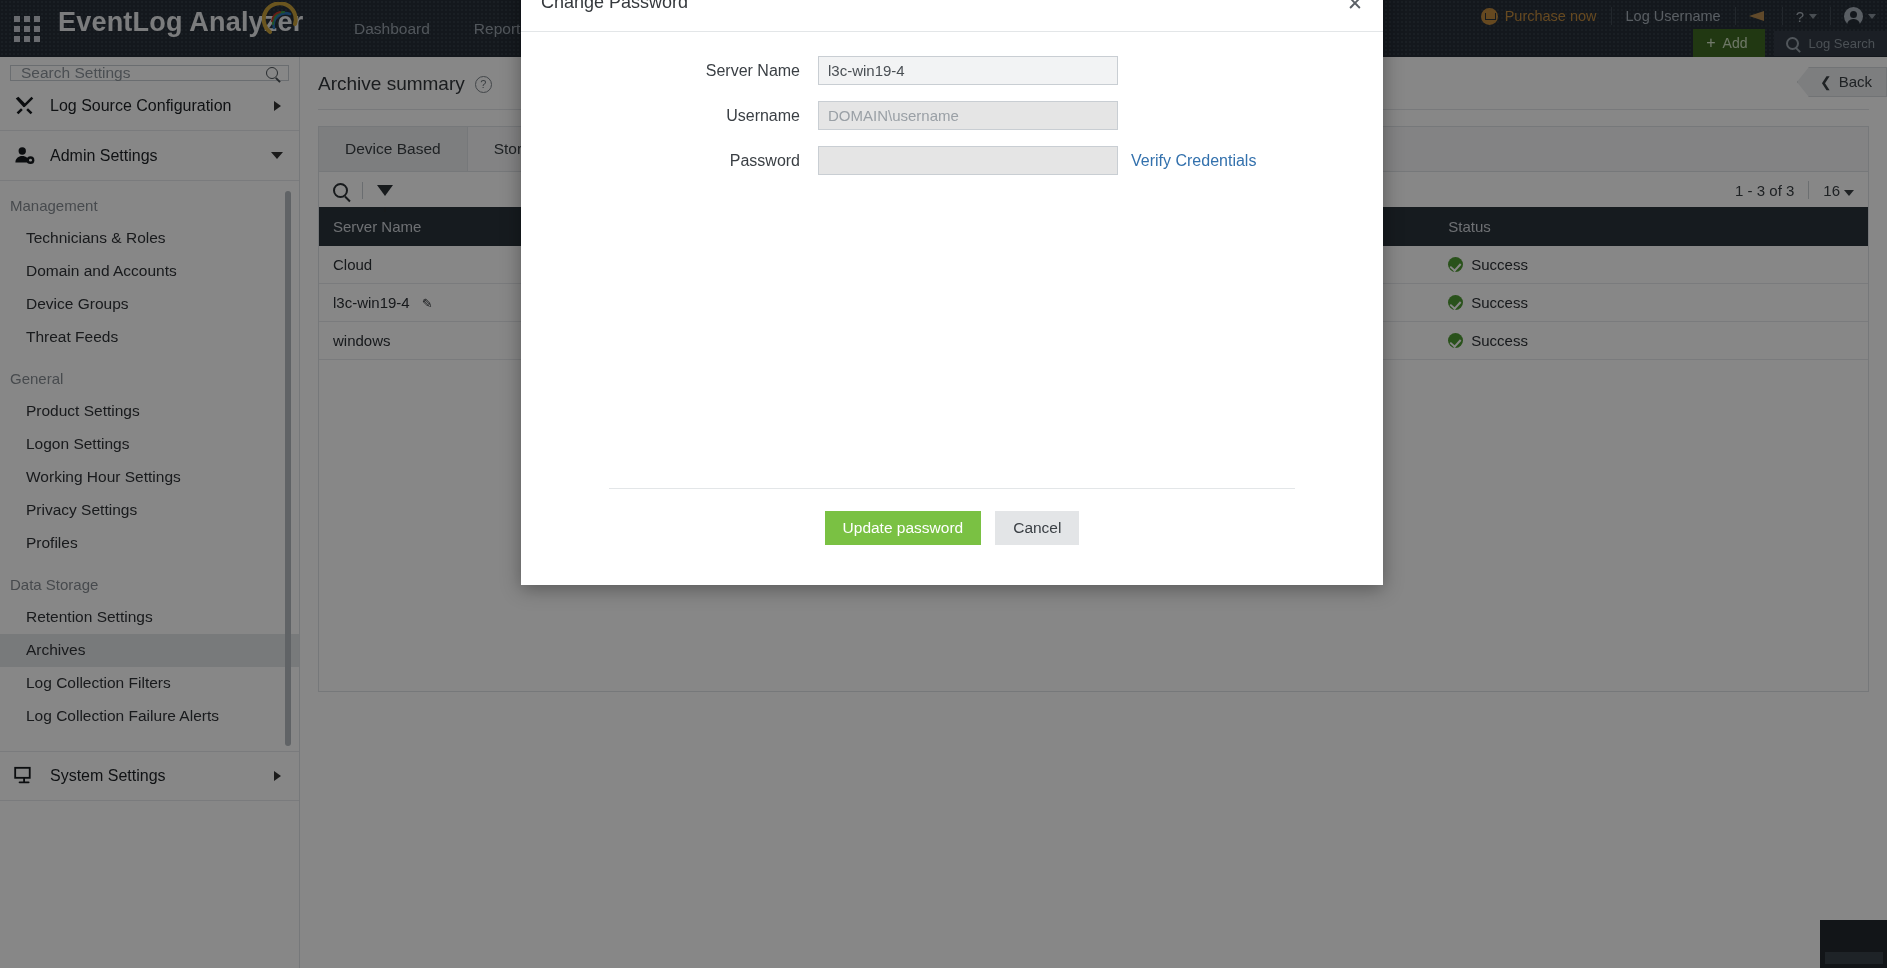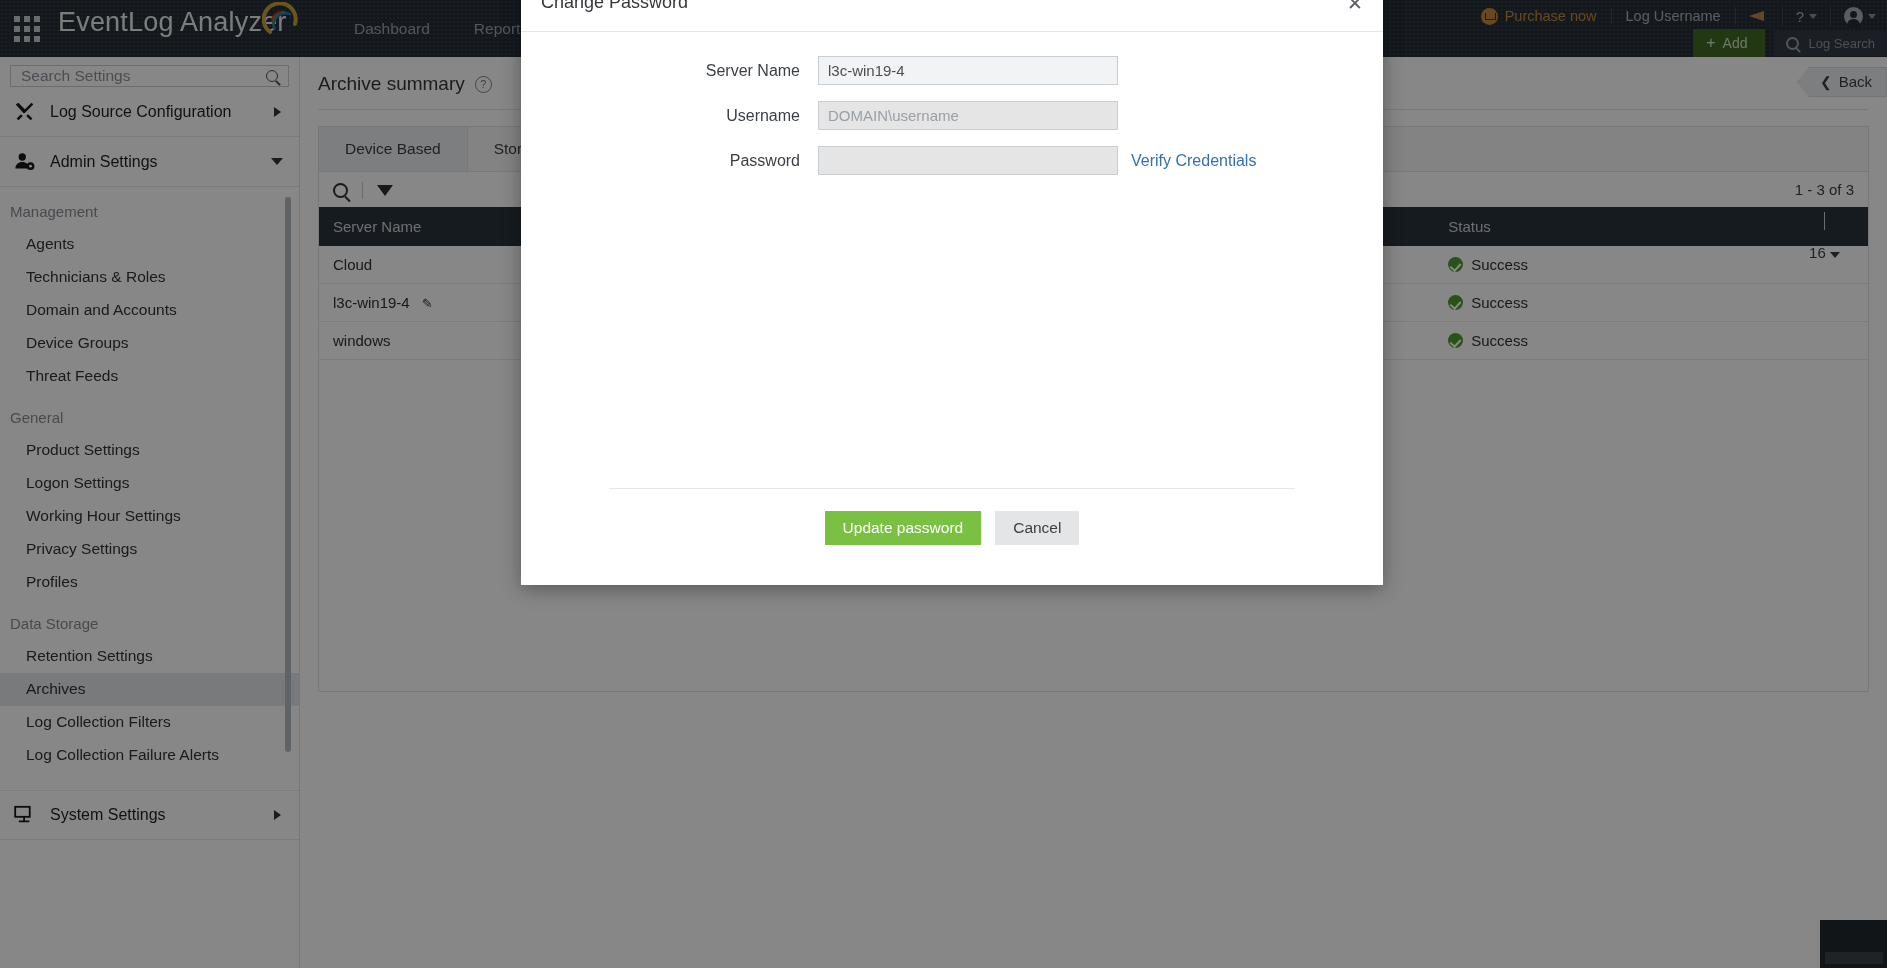--- a/index.html
+++ b/index.html
@@ -27,20 +27,21 @@
   .waffle {
     position: absolute; left: 10px; top: 12px; width: 34px; height: 34px;
     display: grid; grid-template-columns: repeat(3, 6px); grid-template-rows: repeat(3, 6px);
     gap: 4px; align-content: center; justify-content: center;
   }
   .waffle i { display:block; width:6px; height:6px; background:#c6cbd1; }
   .brand {
     position: absolute; left: 58px; top: 7px;
     font-size: 27px; color: #e8eaec; letter-spacing: .2px;
     font-family: "Liberation Sans", sans-serif;
+    font-weight: bold;
   }
   .brand-swoosh { position: absolute; left: 262px; top: 2px; width: 40px; height: 40px; }
 
   .mainnav { position: absolute; left: 332px; top: 0; height: 57px; display: flex; align-items: center; }
   .mainnav a {
     color: #9aa3ad; font-size: 15.5px; text-decoration: none;
     padding: 4px 22px; line-height: 57px; display: inline-block;
   }
 
   .topright { position: absolute; right: 0; top: 0; height: 32px; display: flex; align-items: center; }
@@ -64,21 +65,21 @@
   .logsearch .mag { width:13px;height:13px;border:2px solid #9aa3ad;border-radius:50%;position:relative;display:inline-block;}
   .logsearch .mag::after{content:"";position:absolute;right:-4px;bottom:-3px;width:6px;height:2px;background:#9aa3ad;transform:rotate(45deg);}
   .logsearch span { color:#8e97a1; font-size:13px; }
 
   
   .sidebar {
     position:absolute; left:0; top:57px; width:300px; height:911px;
     background:#ffffff; border-right:1px solid #dfe3e6;
   }
   .searchbox {
-    margin:8px 10px 0 10px; height:22px; border:1px solid #c9ced3;
+    margin:8px 10px 0 10px; height:16px; border:1px solid #c9ced3;
     display:flex; align-items:center; padding:4px 10px; justify-content:space-between;
   }
   .searchbox span { color:#8d949b; font-size:15.5px; }
   .searchbox .mag2 { width:12px;height:12px;border:1.8px solid #4b5257;border-radius:50%;position:relative;}
   .searchbox .mag2::after{content:"";position:absolute;right:-4px;bottom:-3px;width:6px;height:1.8px;background:#4b5257;transform:rotate(45deg);}
 
   .navgroup {
     height:50px; display:flex; align-items:center; padding:0 14px;
     border-bottom:1px solid #e6e9ec; position:relative; cursor:pointer;
   }
@@ -111,21 +112,21 @@
   .tabs { display:flex; border-bottom:1px solid #dfe3e6; background:#f7f8f9; }
   .tab { padding:13px 26px; font-size:15.5px; color:#3b4045; border-right:1px solid #dfe3e6; }
   .tab.active { background:#eceef0; }
 
   .tblbar { display:flex; align-items:center; gap:14px; padding:10px 14px 8px 14px; position:relative; }
   .ic-srch { width:15px;height:15px;border:2px solid #2c3136;border-radius:50%;position:relative;}
   .ic-srch::after{content:"";position:absolute;right:-5px;bottom:-4px;width:7px;height:2px;background:#2c3136;transform:rotate(45deg);}
   .vdiv { width:1px; height:17px; background:#c9ced3; }
   .ic-filter { width:0;height:0;border-left:8px solid transparent;border-right:8px solid transparent;border-top:11px solid #2c3136;position:relative;}
   .ic-filter::after{content:"";position:absolute;left:-1px;top:11px;width:2px;height:5px;background:#2c3136;}
-  .pager { position:absolute; right:14px; top:9px; display:flex; align-items:center; gap:14px; font-size:15px; color:#3b4045;flex-direction:column; }
+  .pager { position:absolute; right:14px; top:9px; display:flex; align-items:center; gap:14px; font-size:15px; color:#3b4045; }
   .pager .pdiv { width:1px;height:18px;background:#cdd2d6; }
   .pg-caret { display:inline-block;width:0;height:0;border-left:5px solid transparent;border-right:5px solid transparent;border-top:6px solid #3b4045;margin-left:4px;}
 
   table.grid { width:100%; border-collapse:collapse; }
   table.grid th {
     background:#2b333c; color:#cfd4d9; font-weight:normal; font-size:15px;
     text-align:left; padding:11px 14px; }
   table.grid td { padding:10px 14px; font-size:15px; color:#2d3136; border-bottom:1px solid #e6e9ec; }
   .pencil { display:inline-block; margin-left:12px; color:#2d3136; font-size:13px; transform:rotate(0deg); }
   .okdot { display:inline-block; width:15px;height:15px;border-radius:50%;background:#4f9b33;position:relative;margin-right:8px;vertical-align:-2px;}
@@ -260,21 +261,20 @@
         </svg>
       </span>
       <span class="glabel">Admin Settings</span>
       <span class="arrow-d"></span>
     </div>
 
     <div class="subnav-scroll">
       <div class="scroll-thumb"></div>
 
       <div class="secthead">Management</div>
-      <div class="navitem">Agents</div>
       <div class="navitem">Technicians &amp; Roles</div>
       <div class="navitem">Domain and Accounts</div>
       <div class="navitem">Device Groups</div>
       <div class="navitem">Threat Feeds</div>
 
       <div class="secthead">General</div>
       <div class="navitem">Product Settings</div>
       <div class="navitem">Logon Settings</div>
       <div class="navitem">Working Hour Settings</div>
       <div class="navitem">Privacy Settings</div>

